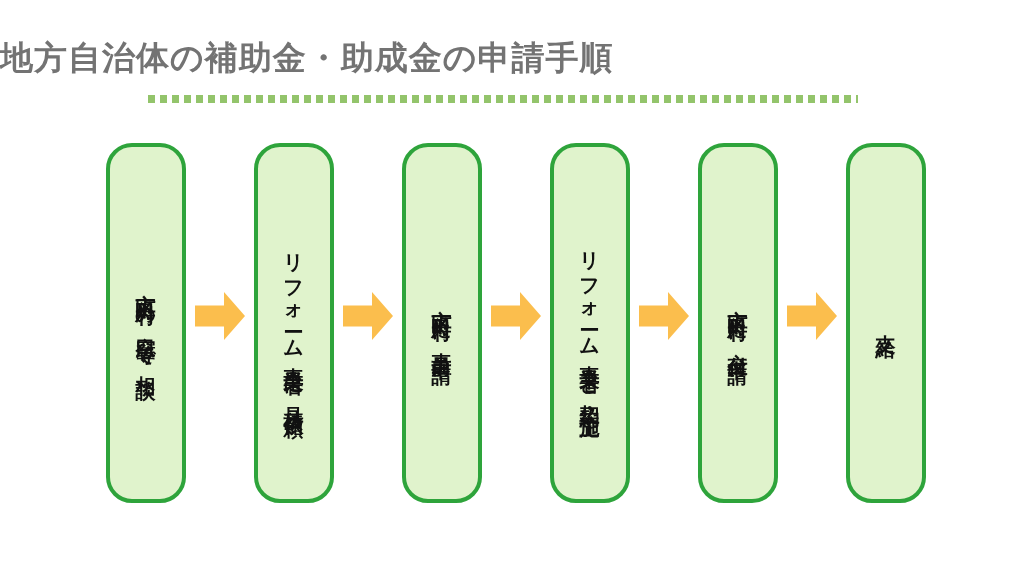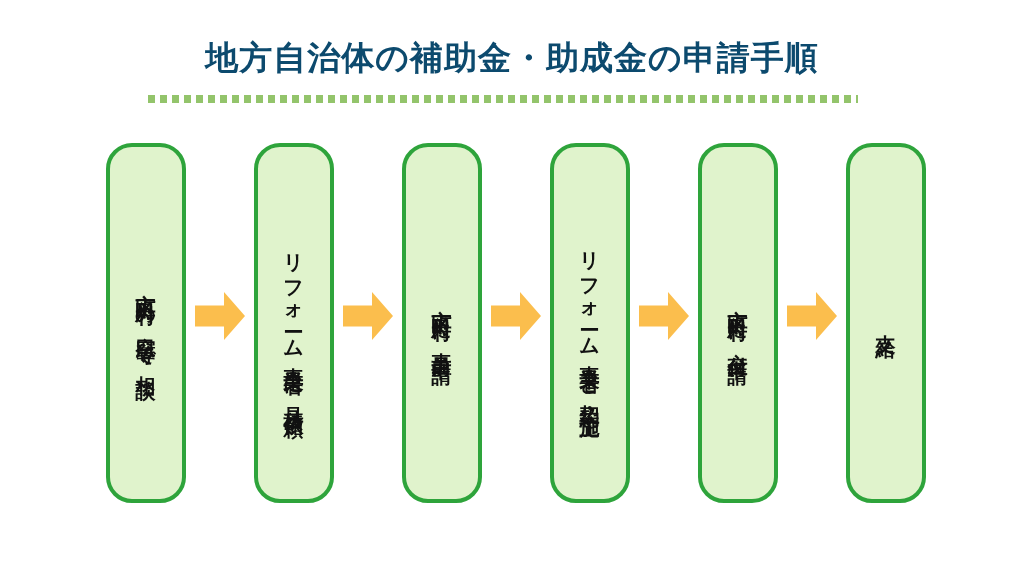--- a/index.html
+++ b/index.html
@@ -9,24 +9,24 @@
     height: 576px;
     background: #ffffff;
     overflow: hidden;
     font-family: "DejaVu Sans", "Liberation Sans", sans-serif;
   }
   .title {
     position: absolute;
     top: 36px;
     left: 0;
     width: 1024px;
-    text-align: center;
+    text-align: left;
     font-size: 33px;
     font-weight: bold;
-    color: #0c4a6e;
+    color: #737373;
     letter-spacing: 1px;
     white-space: nowrap;
   }
   .dotted-divider {
     position: absolute;
     top: 95px;
     left: 148px;
     width: 710px;
     height: 8px;
     background: repeating-linear-gradient(

